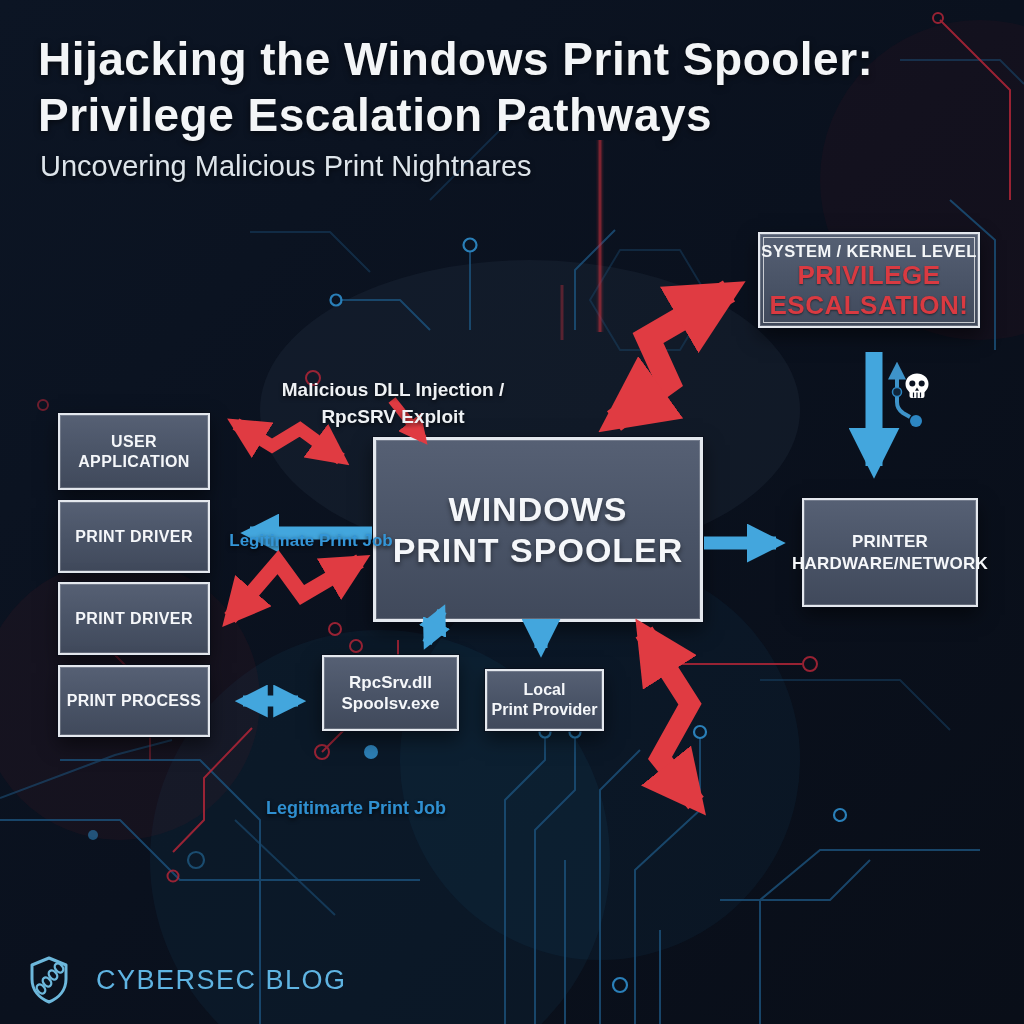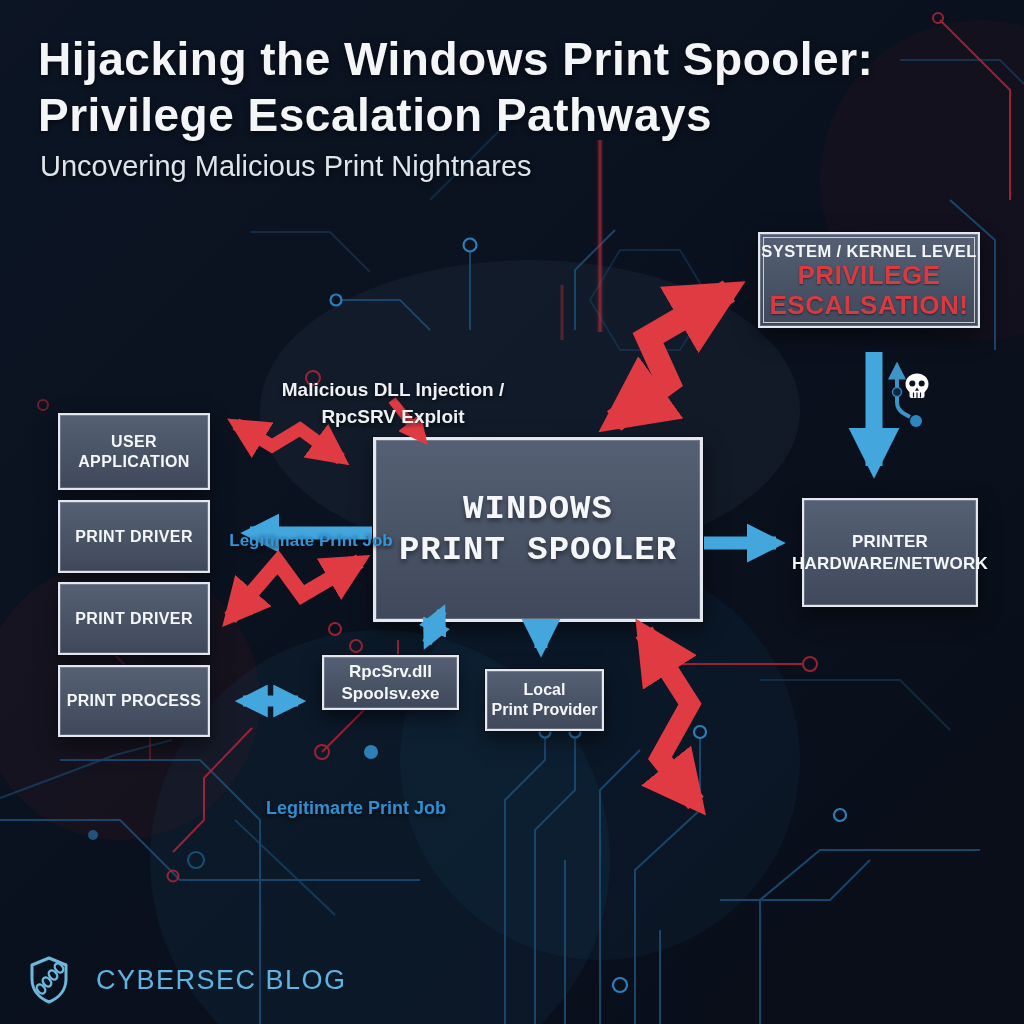--- a/index.html
+++ b/index.html
@@ -23,29 +23,29 @@
     background-color:#4a5468;
     background-image:linear-gradient(180deg,#566074 0%,#495366 55%,#40495b 100%);
     border:2.5px solid #e4e8ee;box-sizing:border-box;
     box-shadow:0 0 0 1px rgba(8,13,24,.65),0 8px 18px rgba(0,0,0,.5),inset 0 0 0 1px rgba(255,255,255,.18);
     color:#f5f7fa;font-weight:700;}
   .node .ln{display:block;line-height:1.25;}
   #node-user-app       {left:58px; top:413px; width:152px;height:77px;font-size:16px;letter-spacing:.4px;padding:12px 14px;}
   #node-print-driver-1 {left:58px; top:500px; width:152px;height:73px;font-size:16px;letter-spacing:.4px;}
   #node-print-driver-2 {left:58px; top:582px; width:152px;height:73px;font-size:16px;letter-spacing:.4px;}
   #node-print-process  {left:58px; top:665px; width:152px;height:72px;font-size:16px;letter-spacing:.3px;}
-  #node-spooler{left:373px;top:437px;width:330px;height:185px;border-width:3px;font-size:34px;letter-spacing:1px;font-family:Liberation Mono, monospace;}
+  #node-spooler{left:373px;top:437px;width:330px;height:185px;border-width:3px;font-size:34px;letter-spacing:1px;}
   #node-spooler .ln{line-height:1.18;text-shadow:0 3px 5px rgba(0,0,0,.45);}
   #node-system{left:758px;top:232px;width:222px;height:96px;border-width:2px;}
   #node-system .inner{position:absolute;inset:3px;border:1.5px solid rgba(255,255,255,.7);}
   #node-system .hdr{position:relative;font-size:16.5px;letter-spacing:.4px;color:#f4f6f8;margin-top:2px;}
   #node-system .alert{position:relative;font-size:26px;line-height:1.15;color:#d93a41;letter-spacing:.5px;
     text-shadow:0 1px 2px rgba(0,0,0,.5);}
   #node-printer-hw {left:802px;top:498px;width:176px;height:109px;font-size:17px;letter-spacing:.2px;}
-  #node-rpcsrv     {left:322px;top:655px;width:137px;height:55px;font-size:17px;font-weight:600;}
+  #node-rpcsrv     {left:322px;top:655px;width:137px;height:76px;font-size:17px;font-weight:600;}
   #node-local      {left:485px;top:669px;width:119px;height:62px;font-size:16px;font-weight:600;}
   
   .flabel{position:absolute;z-index:6;text-align:center;text-shadow:0 2px 4px rgba(0,0,0,.7);margin-top:32px;}
   #label-malicious{left:248px;top:344px;width:290px;font-size:19px;font-weight:600;line-height:27px;color:#eef1f4;}
   #label-legit-upper{left:226px;top:499px;width:170px;font-size:17px;font-weight:700;color:#3496d8;white-space:nowrap;text-align:center;}
   #label-legit-lower{left:266px;top:766px;width:190px;font-size:18px;font-weight:700;color:#2f8fd0;white-space:nowrap;text-align:left;}
   #label-driver-bypass{left:588px;top:829px;width:262px;font-size:20px;font-weight:600;line-height:29px;color:#eef1f4;}
   
   #brand{position:absolute;left:28px;top:956px;display:flex;align-items:center;gap:14px;z-index:6;}
   #brand .brand-text{font-size:27px;font-weight:400;letter-spacing:1.5px;color:#5fb4e2;margin-left:12px;}

